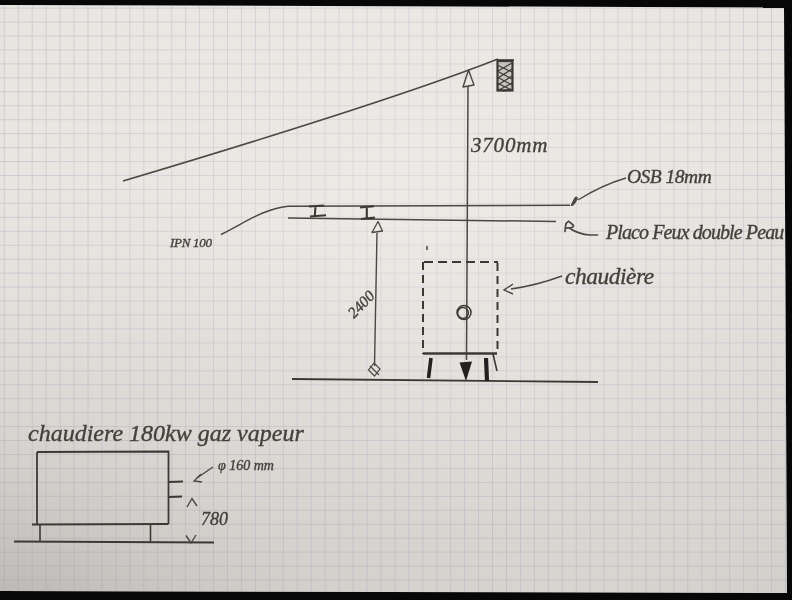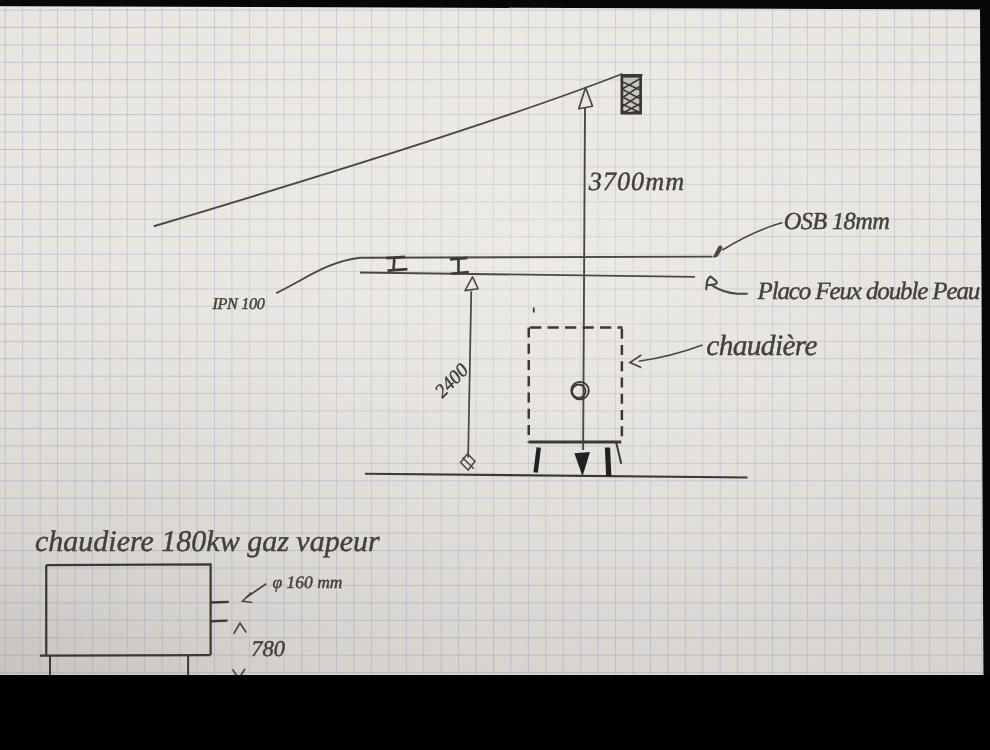--- a/index.html
+++ b/index.html
@@ -1,16 +1,16 @@
 <!DOCTYPE html>
 <html><head>
 <meta charset="utf-8">
 <style>
   html,body{margin:0;padding:0;background:#000;}
-  #stage{position:relative;width:792px;height:540px;background:#3b82f6;overflow:hidden;}
+  #stage{position:relative;width:792px;height:600px;background:#3b82f6;overflow:hidden;}
   svg{position:absolute;left:0;top:0;}
   text{font-family:"Liberation Serif",serif;font-style:italic;fill:#44403b;stroke:#44403b;stroke-width:0.35;}
 </style>
 </head>
 <body>
 <div id="stage">
 <svg width="792" height="600" viewBox="0 0 792 600">
   <defs>
     <linearGradient id="paperShade" x1="0" y1="0" x2="0.25" y2="1">
       <stop offset="0" stop-color="#e9e6e1"></stop>

